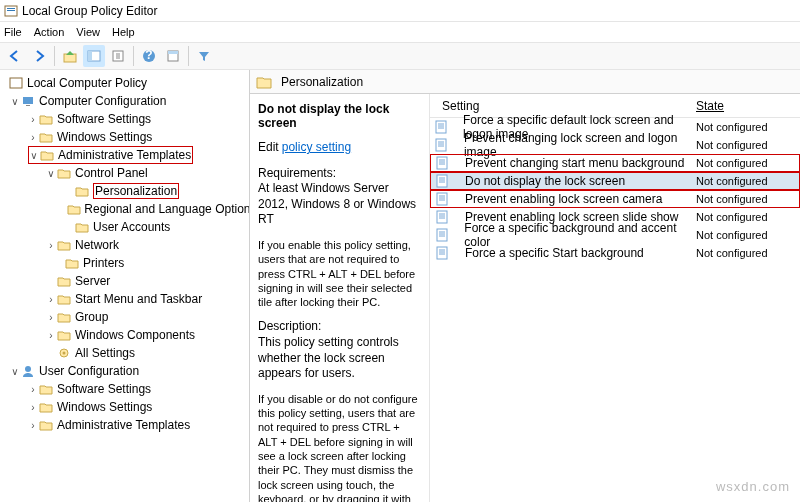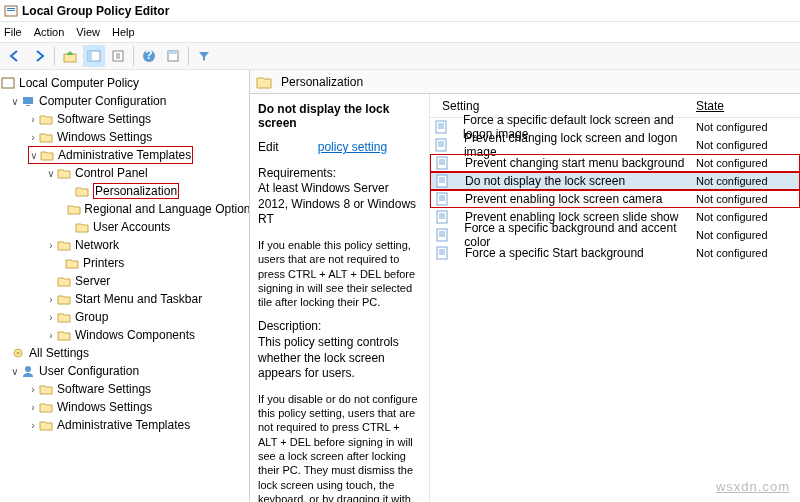--- a/index.html
+++ b/index.html
@@ -1,46 +1,46 @@
 <!DOCTYPE html>
 <html><head>
 <meta charset="utf-8">
 <style>
   * { box-sizing: border-box; margin: 0; padding: 0; font-family: "Segoe UI", Tahoma, sans-serif; font-size: 12px; }
   body { background: #fff; width: 800px; height: 502px; overflow: hidden; color: #000; }
-  .titlebar { height: 22px; background: #fff; border-bottom: 1px solid #e5e5e5; display: flex; align-items: center; padding: 0 4px; gap: 4px; font-weight: bold; }
+  .titlebar { height: 22px; background: #fff; border-bottom: 1px solid #e5e5e5; display: flex; align-items: center; padding: 0 4px; gap: 4px; }
   .titlebar .icon { width: 14px; height: 14px; }
   .titlebar .title { font-size: 12px; }
   .menubar { height: 20px; display: flex; align-items: center; padding: 0 4px; gap: 12px; }
   .menubar span { font-size: 11px; }
   .toolbar { height: 28px; border-top: 1px solid #e5e5e5; border-bottom: 1px solid #e5e5e5; display: flex; align-items: center; padding: 0 4px; gap: 2px; background: #f8f8f8; }
   .tbtn { width: 22px; height: 22px; display: flex; align-items: center; justify-content: center; border-radius: 2px; }
   .tdiv { width: 1px; height: 20px; background: #d0d0d0; margin: 0 2px; }
   .main { display: flex; height: calc(502px - 22px - 20px - 28px); }
   .tree { width: 250px; border-right: 1px solid #d0d0d0; overflow: auto; padding: 4px 0; }
   .node { display: flex; align-items: center; height: 18px; white-space: nowrap; }
   .exp { width: 10px; text-align: center; color: #555; font-size: 10px; cursor: pointer; }
   .ic { width: 16px; height: 16px; margin-right: 3px; display: inline-flex; align-items: center; justify-content: center; }
   .red { border: 1px solid #c00; }
   .content { flex: 1; display: flex; flex-direction: column; overflow: hidden; }
   .chead { height: 24px; border-bottom: 1px solid #d0d0d0; display: flex; align-items: center; padding: 0 6px; gap: 6px; background: #fafafa; }
   .cbody { flex: 1; display: flex; overflow: hidden; }
   .desc { width: 180px; padding: 8px; border-right: 1px solid #e5e5e5; overflow: auto; font-size: 11px; }
   .desc h4 { font-size: 12px; font-weight: bold; margin-bottom: 10px; }
   .desc p { margin-bottom: 10px; font-size: 11px; line-height: 1.3; }
-  .desc a { color: #0066cc; margin-left: 36px; }
+  .desc a { color: #0066cc; }
   .settings { flex: 1; overflow: auto; }
   .shead { display: flex; height: 24px; align-items: center; border-bottom: 1px solid #e5e5e5; padding: 0 4px; }
   .shead .c1 { flex: 1; font-size: 12px; padding-left: 8px; }
   .shead .c2 { width: 100px; font-size: 12px; text-decoration: underline; }
   .srow { display: flex; height: 18px; align-items: center; padding: 0 4px; }
   .srow .c1 { flex: 1; display: flex; align-items: center; gap: 12px; font-size: 11px; }
   .srow .c2 { width: 100px; font-size: 11px; }
   .srow.sel { background: #d8e6f2; }
-  .water { position: absolute; right: 10px; bottom: 8px; color: #bbb; font-size: 13px; letter-spacing: 1px; text-decoration: underline; }
+  .water { position: absolute; right: 10px; bottom: 8px; color: #bbb; font-size: 13px; letter-spacing: 1px; }
   svg { display: block; }
 </style>
 </head>
 <body>
 
 <div class="titlebar">
   <span class="icon">
     <svg width="14" height="14">
         <rect x="1" y="2" width="12" height="10" fill="#fff" stroke="#8a6d3b"></rect>
         <rect x="3" y="4" width="8" height="1" fill="#337ab7"></rect>
@@ -104,21 +104,21 @@
   <div class="tbtn">
       <svg width="14" height="14">
         <path d="M2 3 L12 3 L8 8 L8 12 L6 11 L6 8 Z" fill="#5b9bd5"></path>
       </svg>
     </div>
 </div>
 
 <div class="main">
 
   <div class="tree">
-    <div class="node" style="padding-left:0">
+    <div class="node" style="padding-left:8px">
       <span class="ic">
           <svg width="14" height="14">
             <rect x="1" y="2" width="12" height="10" fill="#fff" stroke="#8a6d3b"></rect>
           </svg>
         </span>
       <span>Local Computer Policy</span>
     </div>
     <div class="node" style="padding-left:10px">
       <span class="exp">∨</span>
       <span class="ic">
@@ -239,21 +239,21 @@
       </div>
     <div class="node" style="padding-left:46px">
         <span class="exp">›</span>
         <span class="ic">
           <svg width="14" height="14">
             <path d="M1 4h5l1 1h6v7H1z" fill="#ffe9a8" stroke="#c9a94c"></path>
           </svg>
         </span>
         <span>Windows Components</span>
       </div>
-    <div class="node" style="">
+    <div class="node" style="padding-left:46px">
         <span class="exp" style="visibility:hidden">·</span>
         <span class="ic">
           <svg width="14" height="14">
             <circle cx="7" cy="7" r="4" fill="#ffe9a8" stroke="#c9a94c"></circle>
             <circle cx="7" cy="7" r="1.5" fill="#c9a94c"></circle>
           </svg>
         </span>
         <span>All Settings</span>
       </div>
     <div class="node" style="padding-left:10px">

